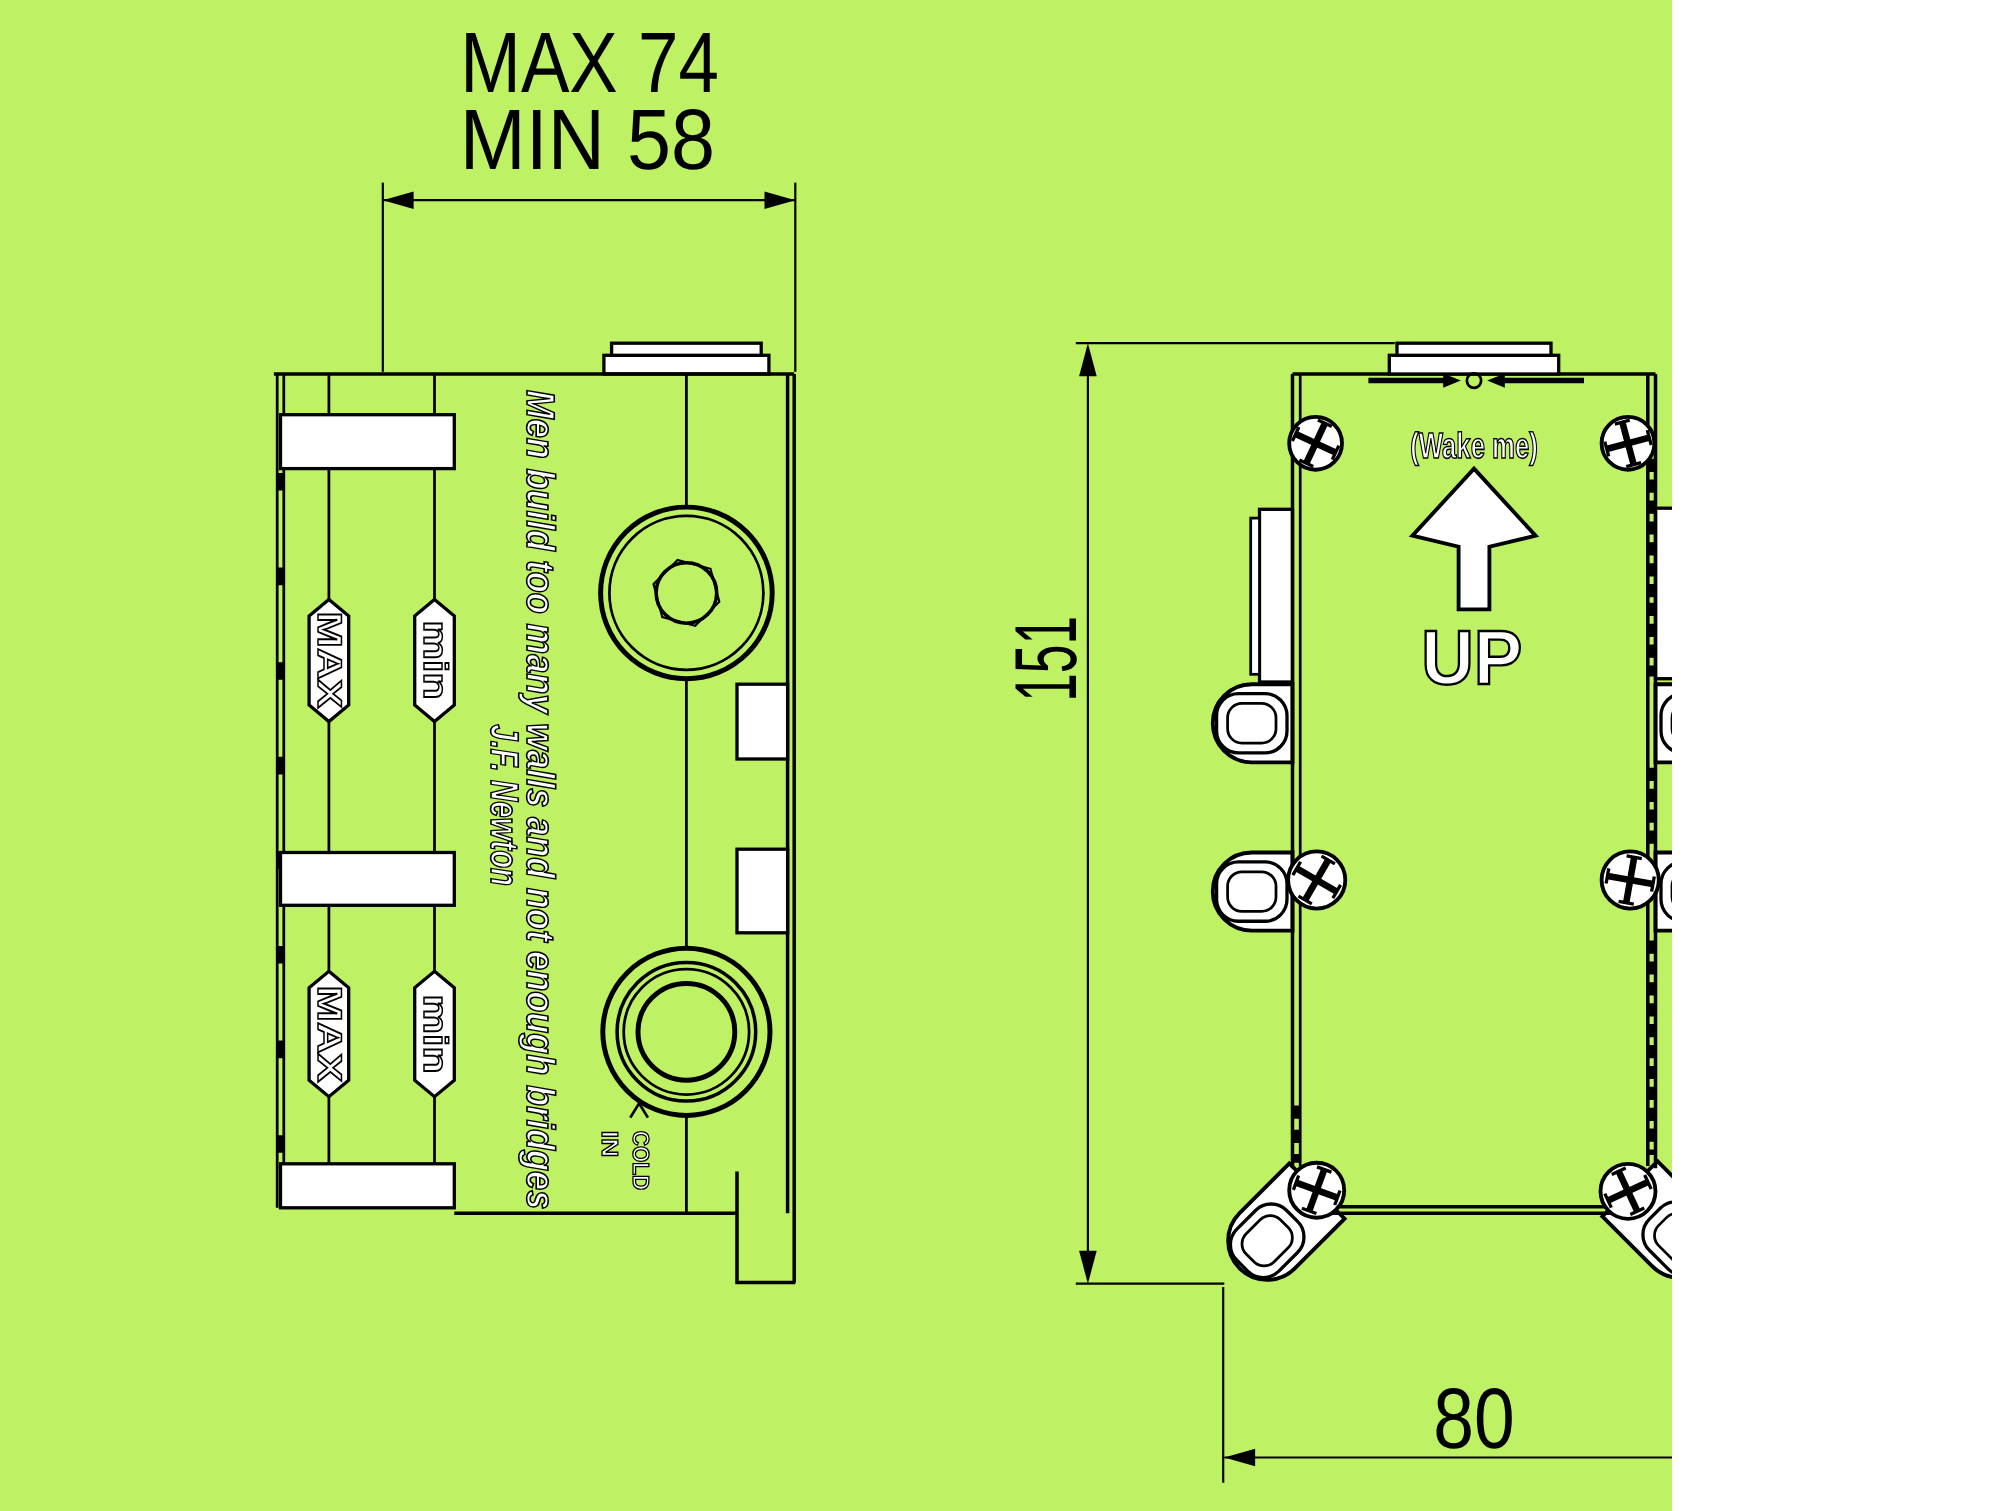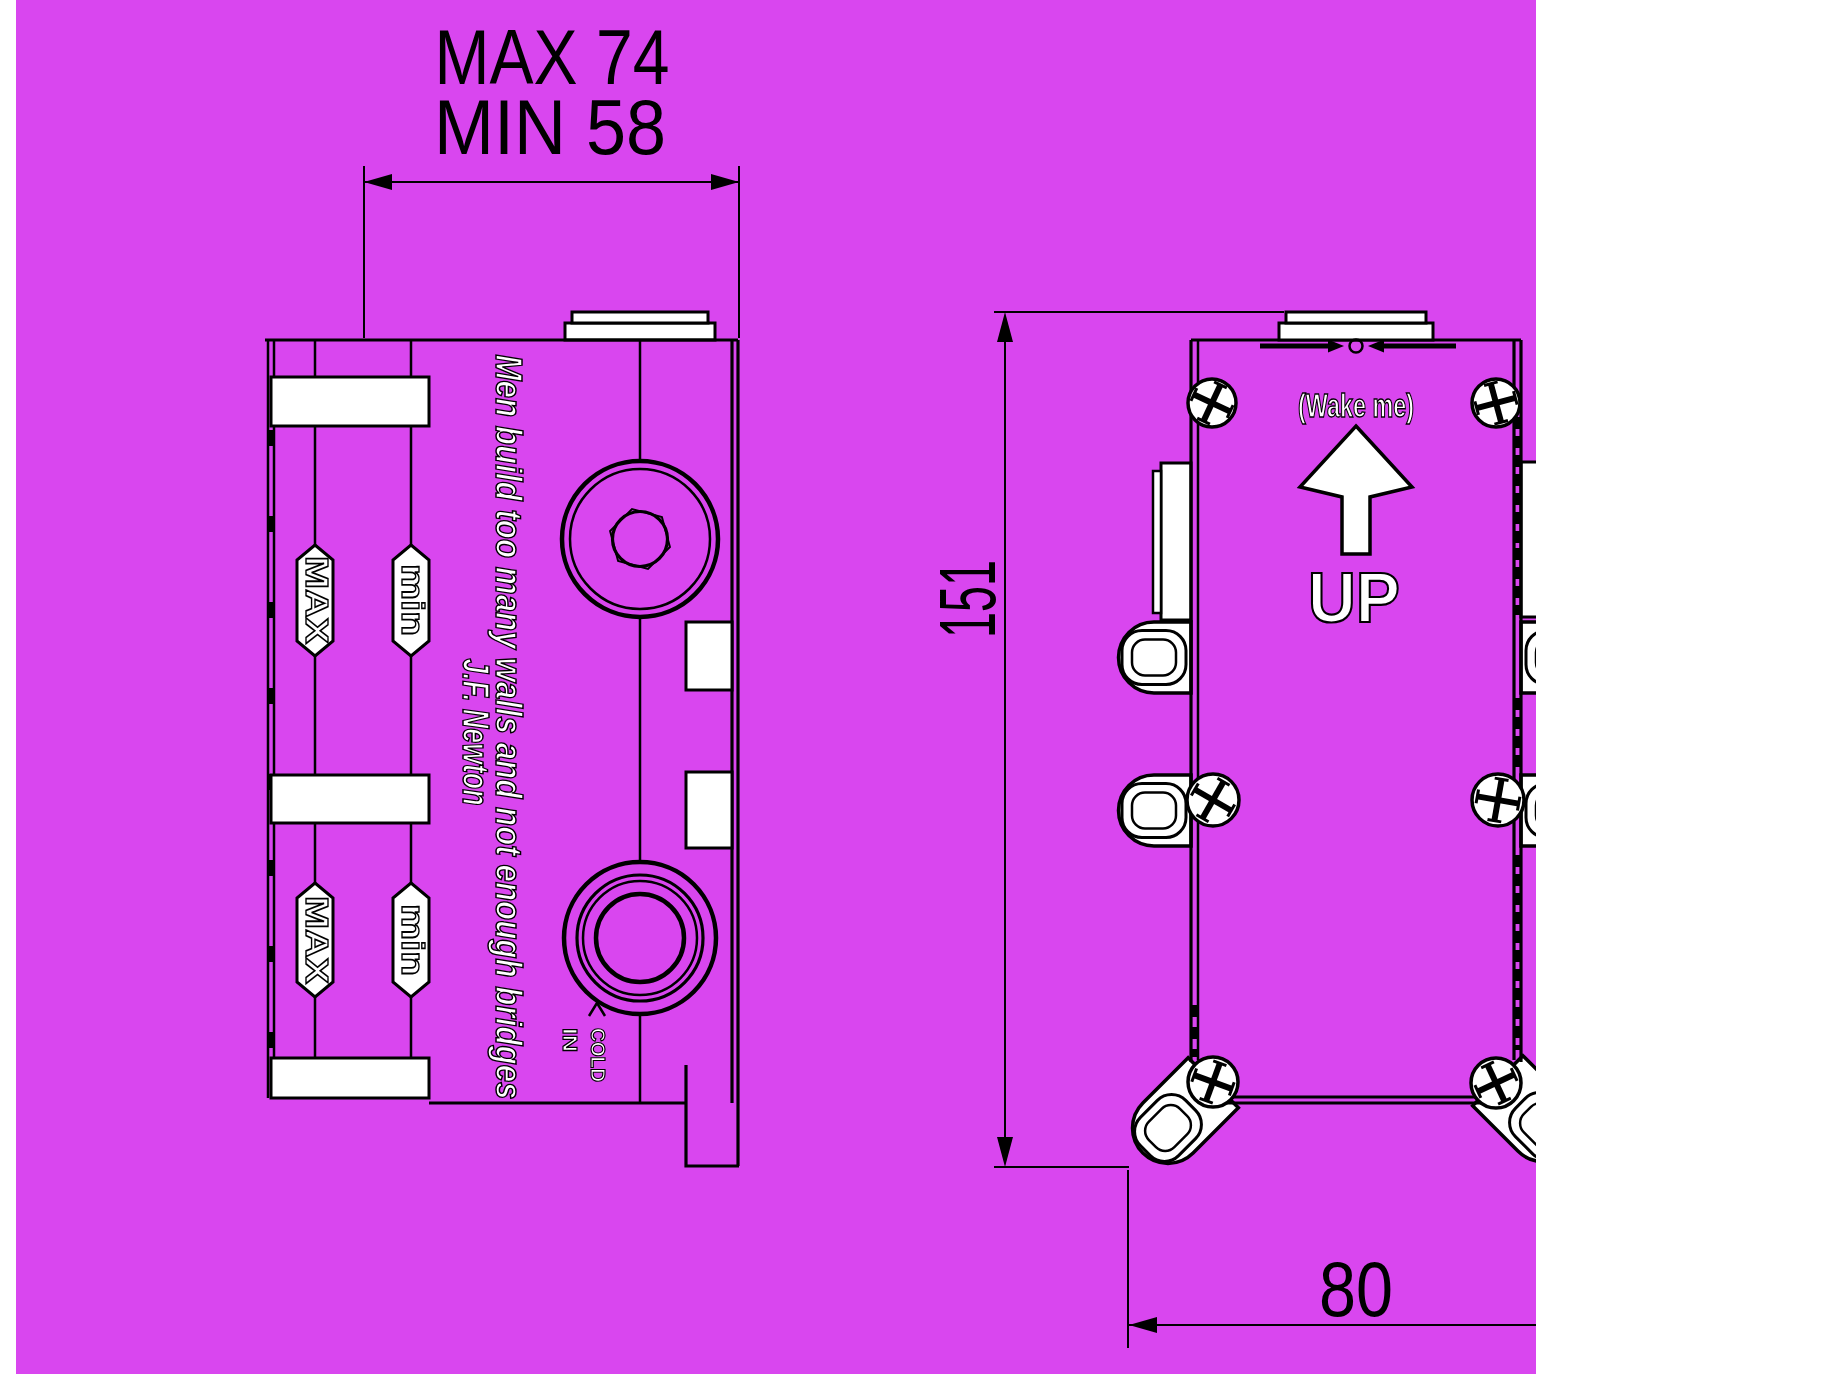--- a/index.html
+++ b/index.html
@@ -1,16 +1,16 @@
 <!DOCTYPE html>
 <html><head>
 <meta charset="utf-8">
 <style>
   html,body{margin:0;padding:0;background:#ffffff;}
-  .stage{position:relative;width:1520px;height:1374px;background:#d946ef;overflow:hidden;margin-left:16px;}
+  .stage{position:relative;width:1520px;height:1374px;background:#bef264;overflow:hidden;}
   svg{display:block;}
   text{font-family:"Liberation Sans","DejaVu Sans",sans-serif;}
   .dimtext{font-size:78px;fill:#000;}
   .dimtext-v{font-size:80px;fill:#000;}
   .outline-big{font-size:70px;font-weight:bold;fill:#fff;stroke:#000;stroke-width:2.2;}
   .outline-wake{font-size:33px;font-weight:bold;fill:#fff;stroke:#000;stroke-width:1.4;}
   .outline-marker{font-size:31px;font-weight:bold;fill:#fff;stroke:#000;stroke-width:1.4;}
   .outline-quote{font-size:36px;font-weight:bold;font-style:italic;fill:#fff;stroke:#000;stroke-width:1.5;}
   .outline-cold{font-size:21px;font-weight:bold;fill:#fff;stroke:#000;stroke-width:1.2;}
   .thin{stroke:#000;stroke-width:2;fill:none;}

